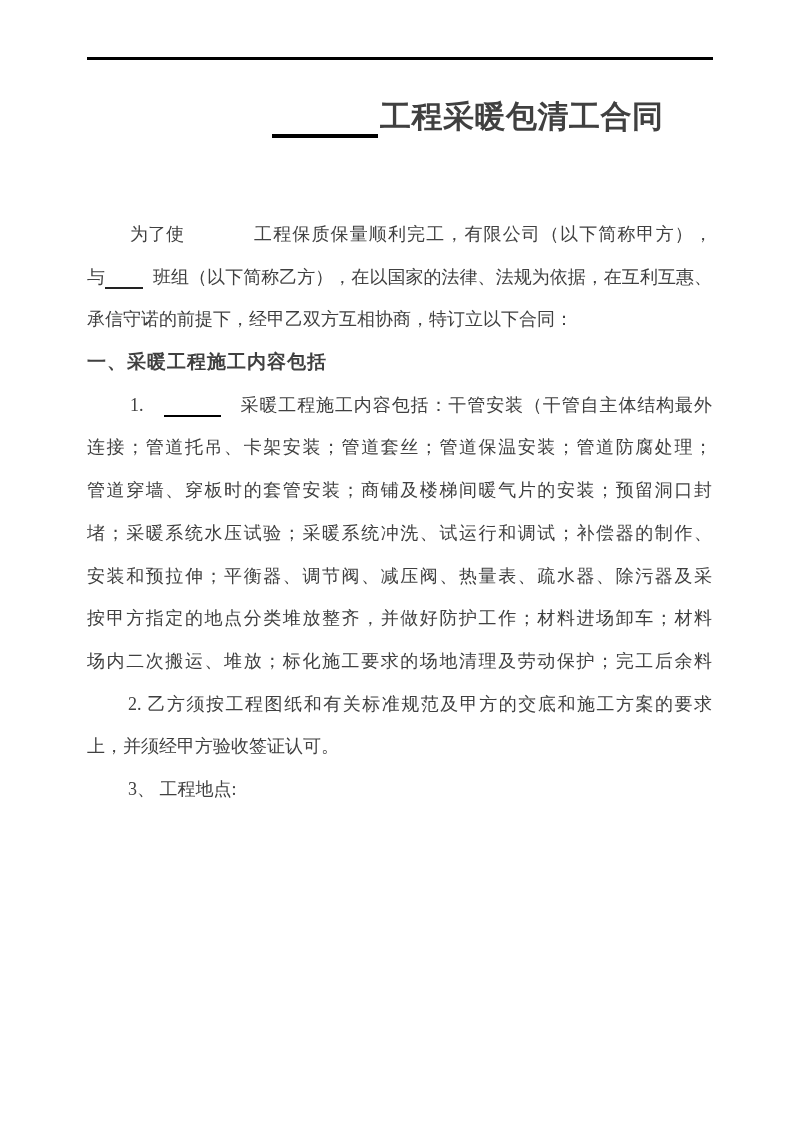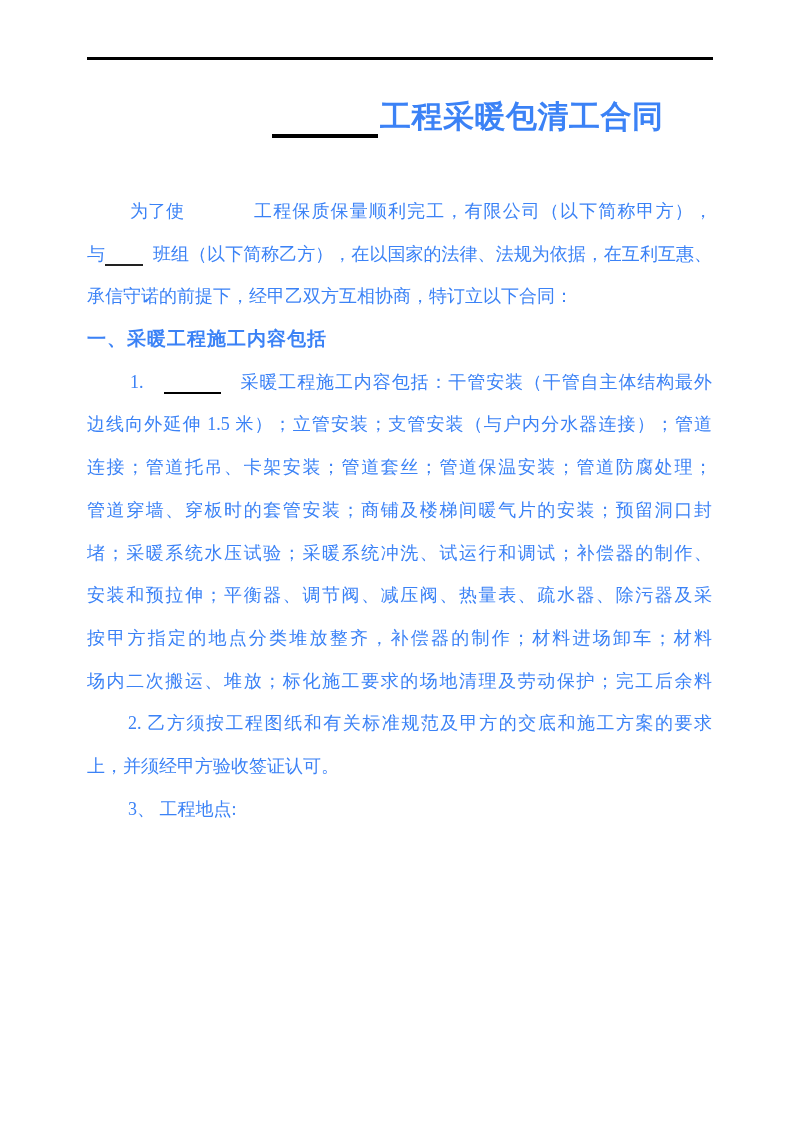--- a/index.html
+++ b/index.html
@@ -5,21 +5,21 @@
   html, body {
     margin: 0;
     padding: 0;
     background: #ffffff;
   }
   .page {
     position: relative;
     width: 800px;
     height: 1131px;
     background: #ffffff;
-    color: #3b82f6;
+    color: #404040;
     font-family: "Liberation Serif", "DejaVu Serif", serif;
     overflow: hidden;
   }
   .top-rule {
     position: absolute;
     left: 87px;
     top: 57px;
     width: 626px;
     height: 3px;
     background: #000000;
@@ -43,21 +43,21 @@
     border-bottom: 4px solid #000000;
     transform: translateY(11px);
   }
   .title-text {
     margin-left: 2px;
     letter-spacing: 0.5px;
   }
   .body-block {
     position: absolute;
     left: 87px;
-    top: 190px;
+    top: 213px;
     width: 625px;
   }
   .line {
     height: 42.7px;
     line-height: 42.7px;
     font-size: 18px;
     overflow: hidden;
     white-space: nowrap;
   }
   .j {
@@ -129,26 +129,25 @@
     <div class="line heading">一、采暖工程施工内容包括</div>
 
     <div class="line seg">
       <span class="sp-indent"></span>
       <span>1.</span>
       <span class="sp-gap-md"></span>
       <span class="inline-blank wide"></span>
       <span class="sp-gap-md"></span>
       <span class="fill">采暖工程施工内容包括：干管安装（干管自主体结构最外</span>
     </div>
-    <div class="line j">边线向外延伸 1.5 米）；立管安装；支管安装（与户内分水器连接）；管道</div>
     <div class="line j">连接；管道托吊、卡架安装；管道套丝；管道保温安装；管道防腐处理；</div>
     <div class="line j">管道穿墙、穿板时的套管安装；商铺及楼梯间暖气片的安装；预留洞口封</div>
     <div class="line j">堵；采暖系统水压试验；采暖系统冲洗、试运行和调试；补偿器的制作、</div>
     <div class="line j">安装和预拉伸；平衡器、调节阀、减压阀、热量表、疏水器、除污器及采</div>
-    <div class="line j">按甲方指定的地点分类堆放整齐，补偿器的制作；材料进场卸车；材料</div>
+    <div class="line j">按甲方指定的地点分类堆放整齐，并做好防护工作；材料进场卸车；材料</div>
     <div class="line j">场内二次搬运、堆放；标化施工要求的场地清理及劳动保护；完工后余料</div>
 
     <div class="line j ind">2. 乙方须按工程图纸和有关标准规范及甲方的交底和施工方案的要求</div>
     <div class="line">上，并须经甲方验收签证认可。</div>
 
     <div class="line ind">3、 工程地点:</div>
 
 
   </div>
 </div>

